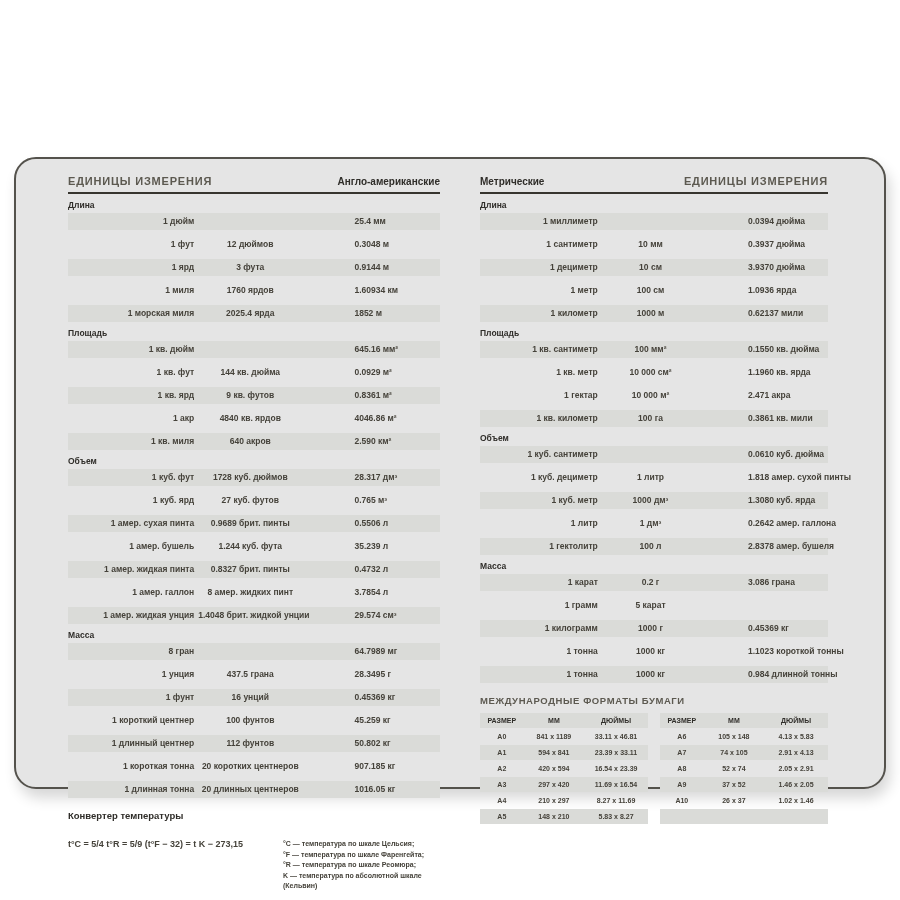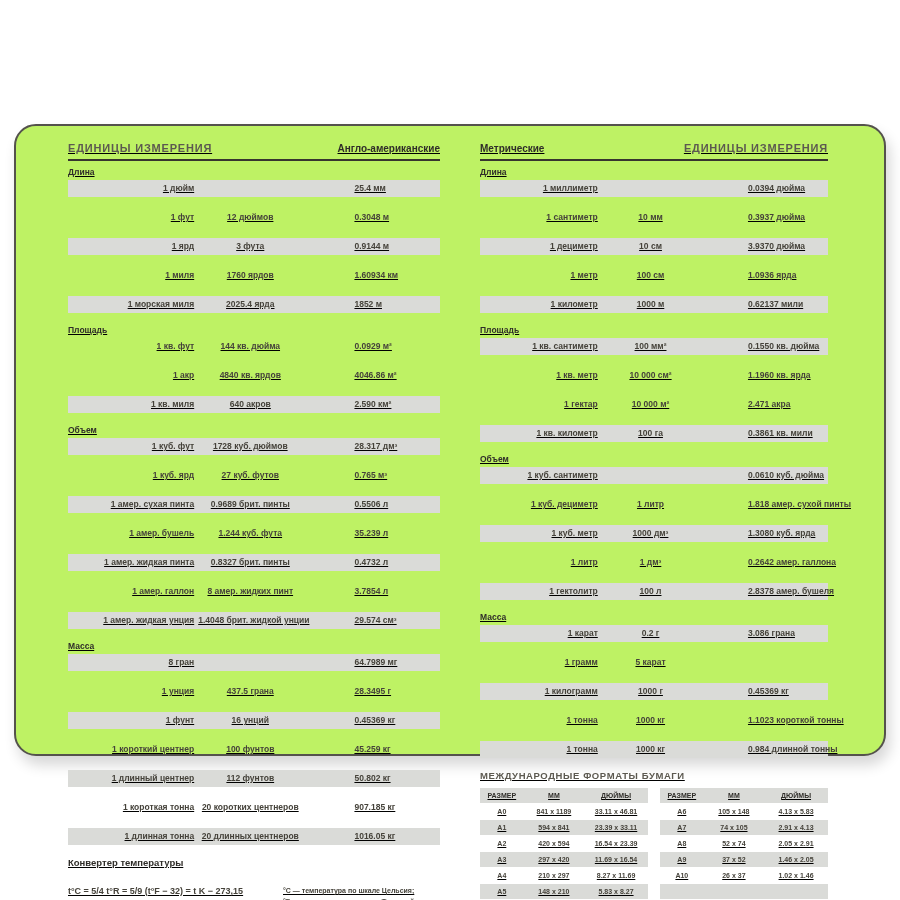--- a/index.html
+++ b/index.html
@@ -1,47 +1,46 @@
 <!DOCTYPE html>
 <html><head>
 <meta charset="utf-8">
 <style>
   html,body { margin:0; padding:0; }
   body {
     width:900px; height:900px; background:#ffffff; position:relative;
     font-family:"Liberation Sans", sans-serif; overflow:hidden;
   }
   .notebook {
-    position:absolute; left:14px; top:124px; width:872px; height:632px;
-    box-sizing:border-box; background:#bef264;
+    position:absolute; left:14px; top:157px; width:872px; height:632px;
+    box-sizing:border-box; background:#e5e5e5;
     border:2px solid #54524c; border-radius:22px;
     box-shadow:4px 9px 14px rgba(0,0,0,0.16);
     padding:16px 0 0 52px;
-    text-decoration:underline;
   }
   .spread { display:flex; gap:40px; }
   .col-left { width:372px; }
   .col-right { width:348px; }
 
   .page-header {
     display:flex; justify-content:space-between; align-items:flex-end;
     border-bottom:2px solid #37352f; padding-bottom:5px; margin-bottom:3px;
   }
   .hdr-title {
     font-size:11px; color:#5c5950; text-transform:uppercase;
     letter-spacing:0.8px; font-weight:bold;
   }
   .hdr-tag { font-size:10px; font-weight:bold; color:#2f2d29; }
 
   .section-title {
     font-size:8.5px; font-weight:bold; color:#2f2d29; margin:6px 0 3px 0;
   }
   .u-row {
     display:grid; grid-template-columns:35% 28% 14% 23%;
-    height:17px; line-height:17px; margin-bottom:12px;
+    height:17px; line-height:17px; margin-bottom:6px;
     font-size:8.5px; font-weight:bold; color:#45423a;
   }
   .u-row.shaded { background:#dadbd8; }
   .u-row .c0 { grid-column:1; text-align:right; padding-right:4px; white-space:nowrap; }
   .u-row .c1 { grid-column:2; text-align:center; white-space:nowrap; }
   .u-row .c2 { grid-column:4; text-align:left; white-space:nowrap; }
 
   .temp-block { margin-top:12px; }
   .temp-title { font-size:9.5px; font-weight:bold; color:#2f2d29; margin-bottom:18px; }
   .temp-cols { display:flex; }
@@ -98,24 +97,34 @@
               <div class="c2">1.60934 км</div>
             </div>
             <div class="u-row shaded">
               <div class="c0">1 морская миля</div>
               <div class="c1">2025.4 ярда</div>
               <div class="c2">1852 м</div>
             </div>
           </div>
           <div class="section">
             <div class="section-title">Площадь</div>
+            <div class="u-row shaded">
+              <div class="c0">1 кв. дюйм</div>
+              <div class="c1"></div>
+              <div class="c2">645.16 мм²</div>
+            </div>
             <div class="u-row">
               <div class="c0">1 кв. фут</div>
               <div class="c1">144 кв. дюйма</div>
               <div class="c2">0.0929 м²</div>
+            </div>
+            <div class="u-row shaded">
+              <div class="c0">1 кв. ярд</div>
+              <div class="c1">9 кв. футов</div>
+              <div class="c2">0.8361 м²</div>
             </div>
             <div class="u-row">
               <div class="c0">1 акр</div>
               <div class="c1">4840 кв. ярдов</div>
               <div class="c2">4046.86 м²</div>
             </div>
             <div class="u-row shaded">
               <div class="c0">1 кв. миля</div>
               <div class="c1">640 акров</div>
               <div class="c2">2.590 км²</div>

